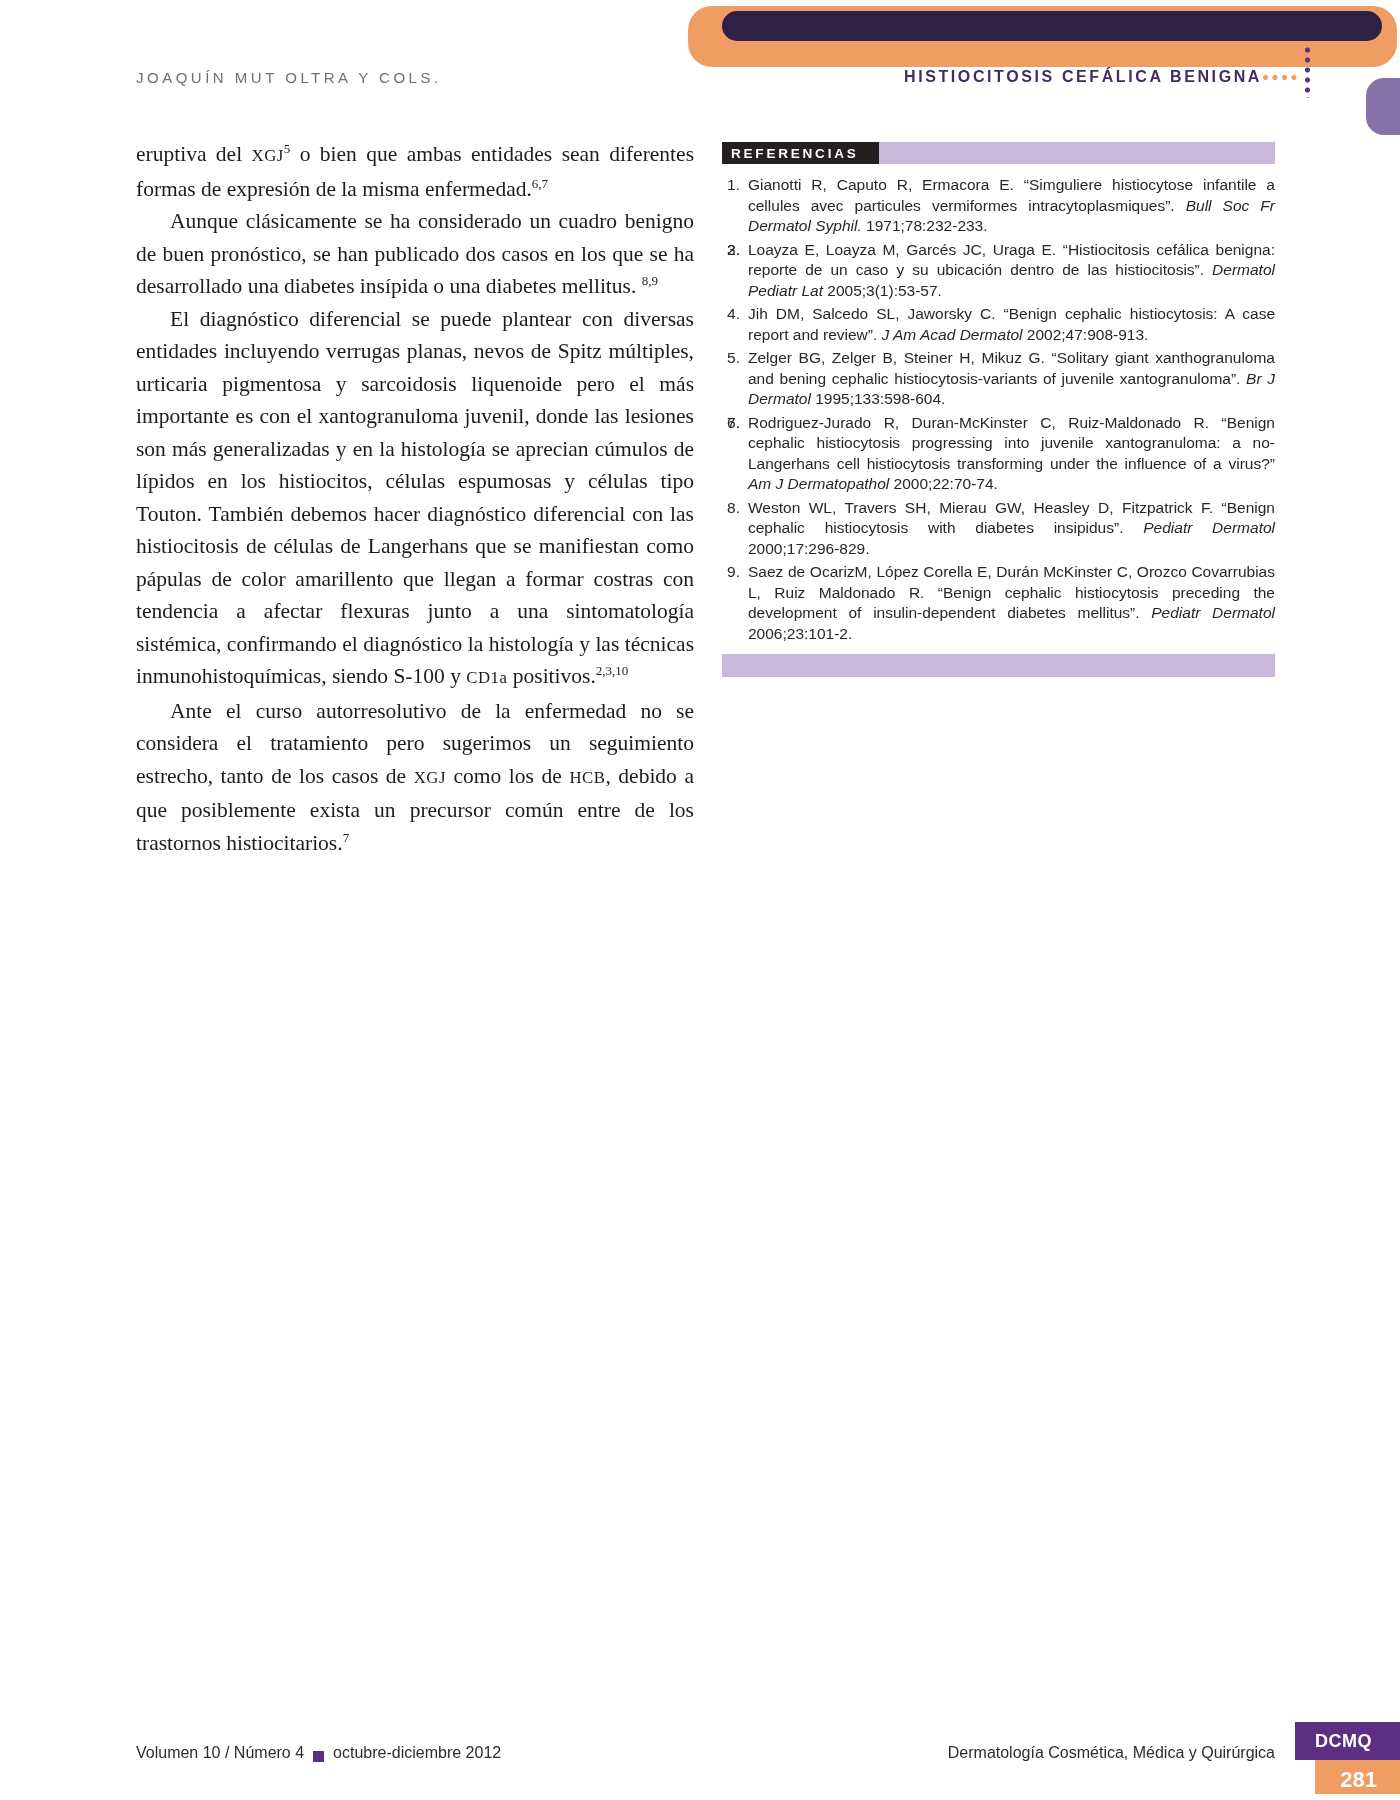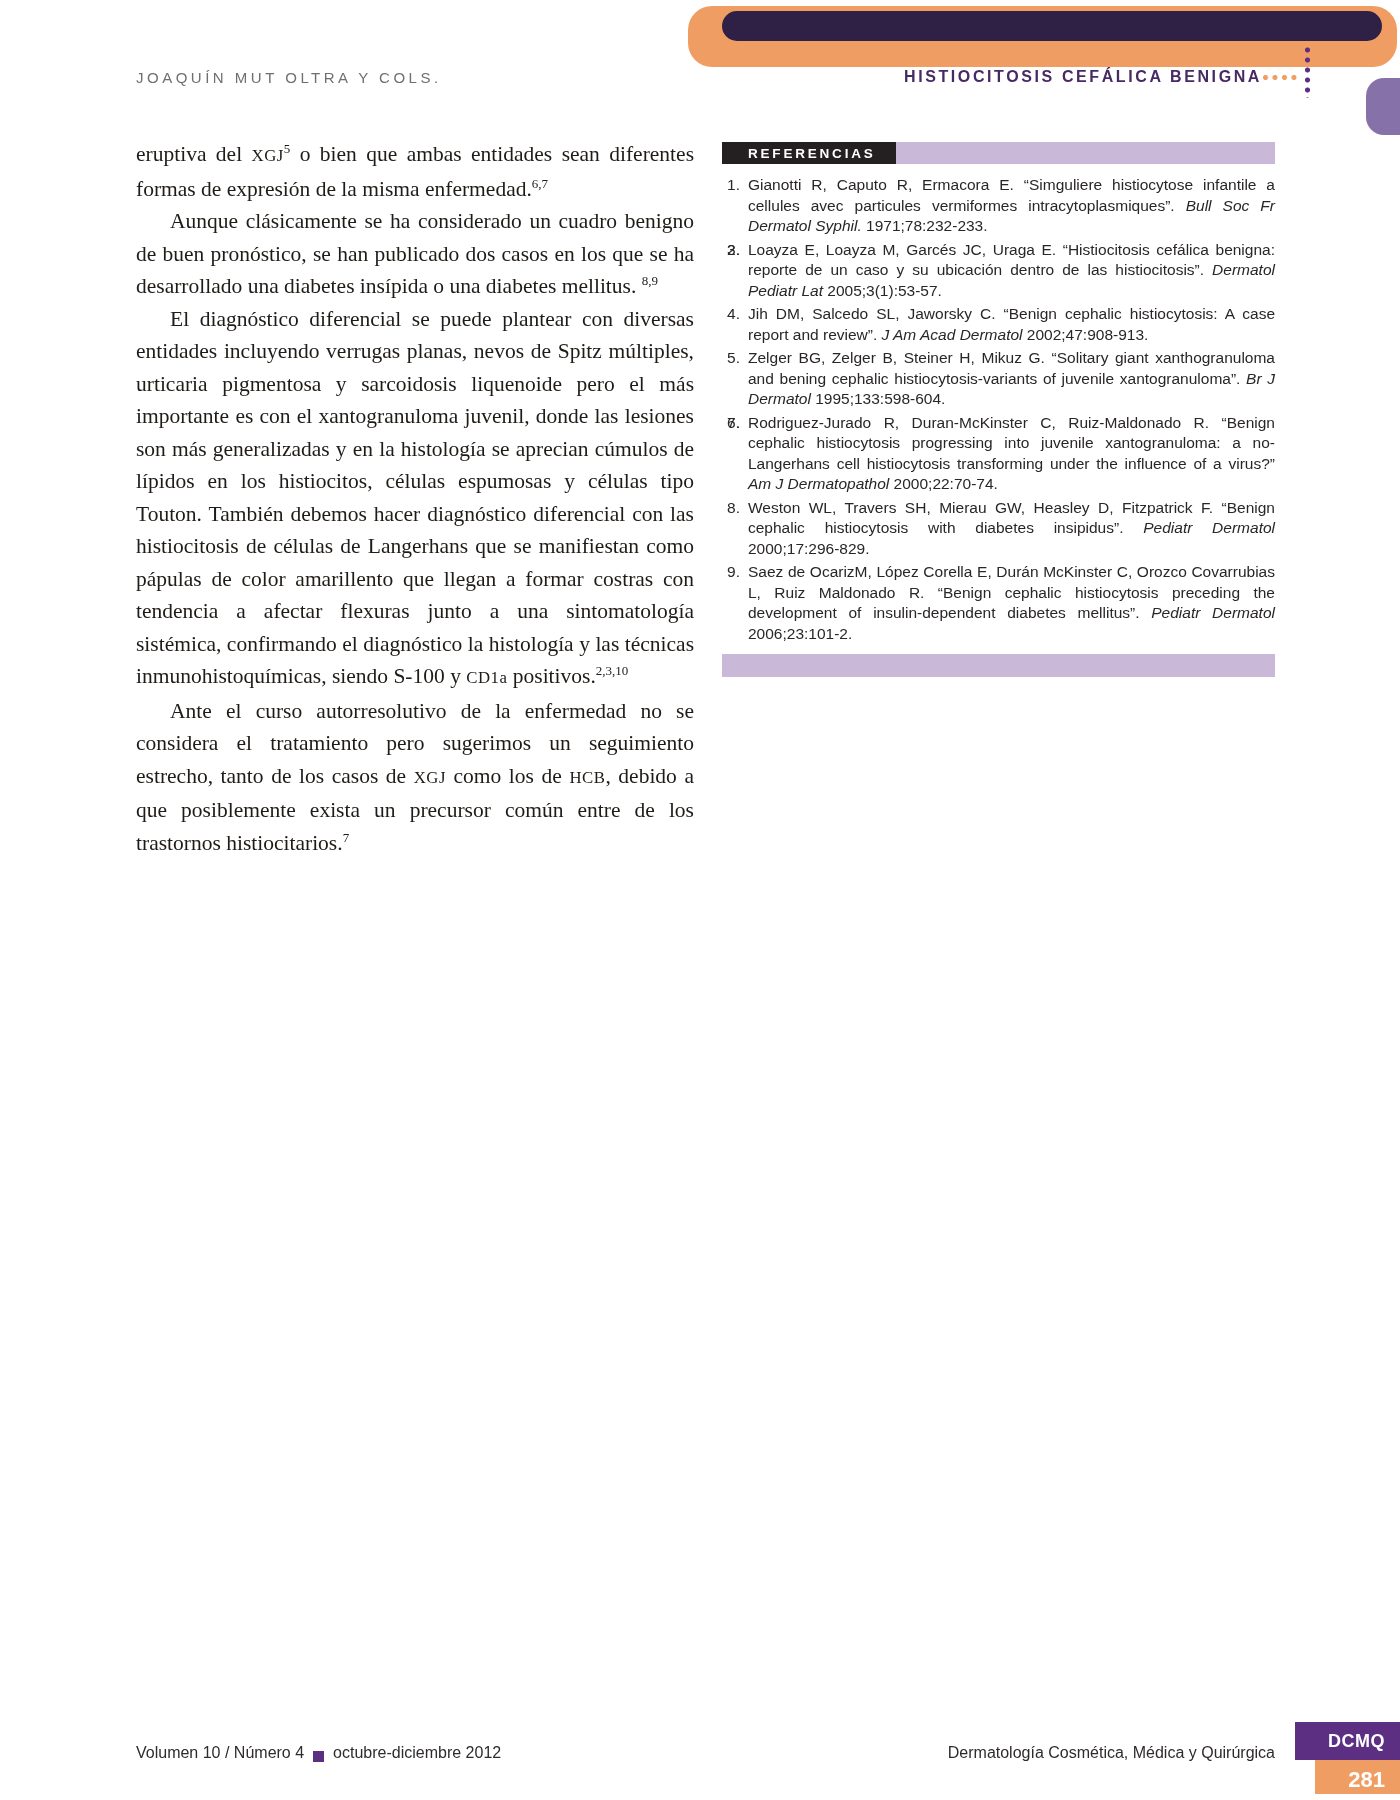--- a/index.html
+++ b/index.html
@@ -38,38 +38,38 @@
   .col-left{position:absolute;left:136px;top:138px;width:558px;}
   .body-para{font-family:"Liberation Serif",serif;font-size:21.5px;line-height:32.5px;text-align:justify;color:var(--ink);
     margin:0;hyphens:auto;-webkit-hyphens:auto;}
   .body-para.indent{text-indent:34px;}
   .body-para sup{font-size:13px;line-height:0;vertical-align:super;}
   .sc{font-size:0.78em;letter-spacing:0.5px;}
 
   
   .col-right{position:absolute;left:722px;top:142px;width:553px;}
   .ref-bar{height:22px;background:var(--lavender);display:flex;align-items:stretch;}
-  .ref-heading-box{background:var(--heading-dark);display:flex;align-items:center;padding:0 20px 0 26px;}
+  .ref-heading-box{background:var(--heading-dark);display:flex;align-items:center;padding:0 20px 0 9px;}
   .ref-heading{color:#ffffff;font-size:13.5px;font-weight:bold;letter-spacing:2.8px;}
   .ref-list{list-style:none;margin:11px 0 0 0;padding:0;}
   .ref-list li{position:relative;padding-left:26px;margin-bottom:3px;font-size:15.5px;line-height:20.5px;color:#2a2626;text-align:justify;}
   .ref-num{position:absolute;left:0;top:0;width:18px;text-align:right;}
   .ref-text i{font-style:italic;}
   .ref-endbar{height:23px;background:var(--lavender);margin-top:10px;}
 
   
   .page-footer{position:absolute;left:136px;top:1744px;width:1139px;display:flex;justify-content:space-between;align-items:center;
     font-size:16px;color:#2f2b2b;}
   .footer-left{display:flex;align-items:flex-end;}
   .footer-square{display:inline-block;width:11px;height:11px;background:var(--brand-purple);margin:0 9px;}
   .brand-box{position:absolute;right:0;top:1722px;width:105px;height:38px;background:var(--brand-purple);
-    display:flex;align-items:center;justify-content:flex-end;padding-right:15px;box-sizing:border-box;
+    display:flex;align-items:center;justify-content:flex-end;padding-right:28px;box-sizing:border-box;
     color:#ffffff;font-weight:bold;font-size:18px;letter-spacing:0.5px;}
   .page-number-box{position:absolute;right:0;top:1760px;width:85px;height:40px;background:var(--orange);
-    display:flex;align-items:center;justify-content:flex-end;padding-right:15px;box-sizing:border-box;
+    display:flex;align-items:center;justify-content:flex-end;padding-right:23px;box-sizing:border-box;
     color:#ffffff;font-weight:bold;font-size:22px;}
 </style>
 </head>
 <body>
 
 <div class="page">
 
   <div class="deco-orange-band">
     <div class="deco-purple-pill"></div>
   </div>

